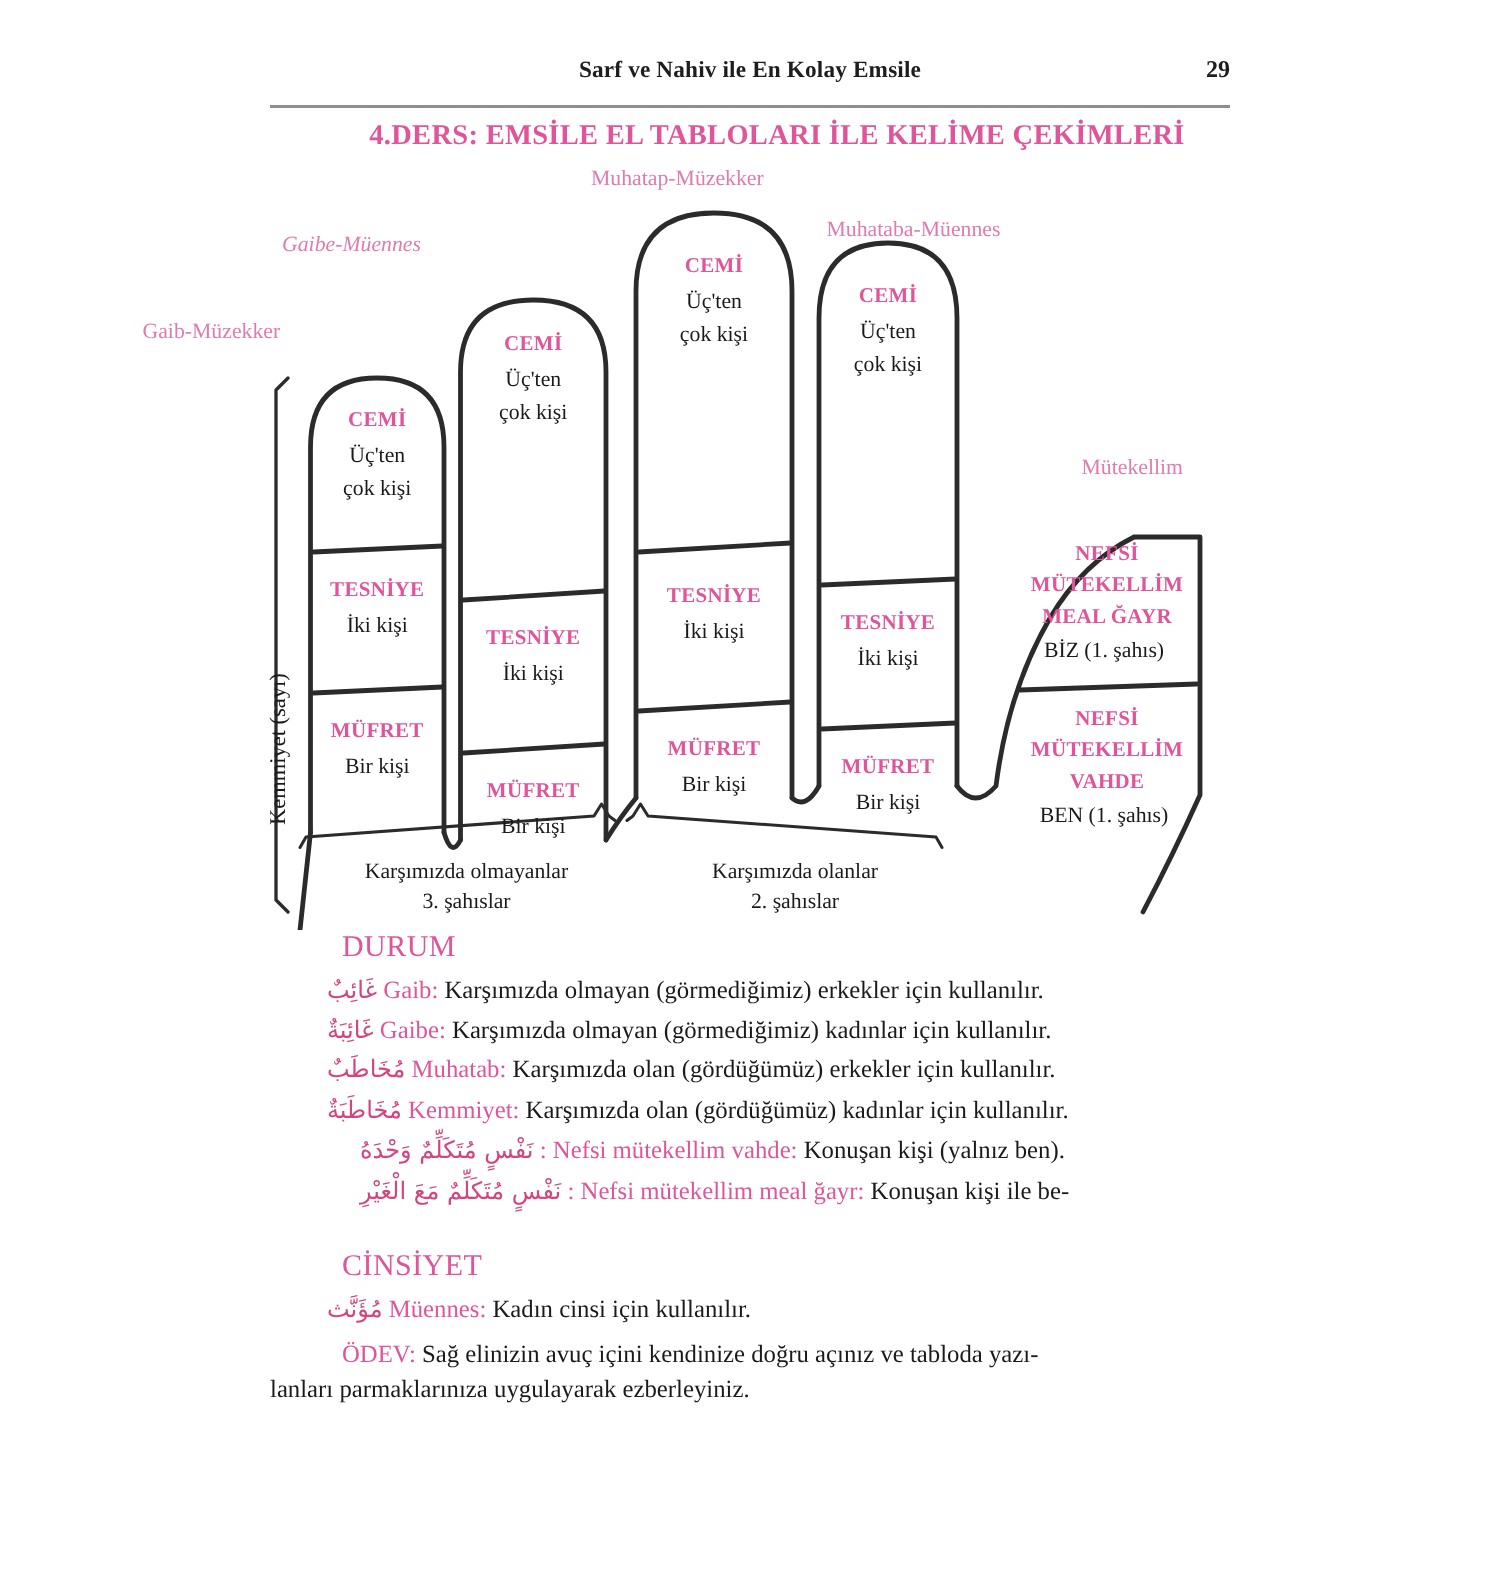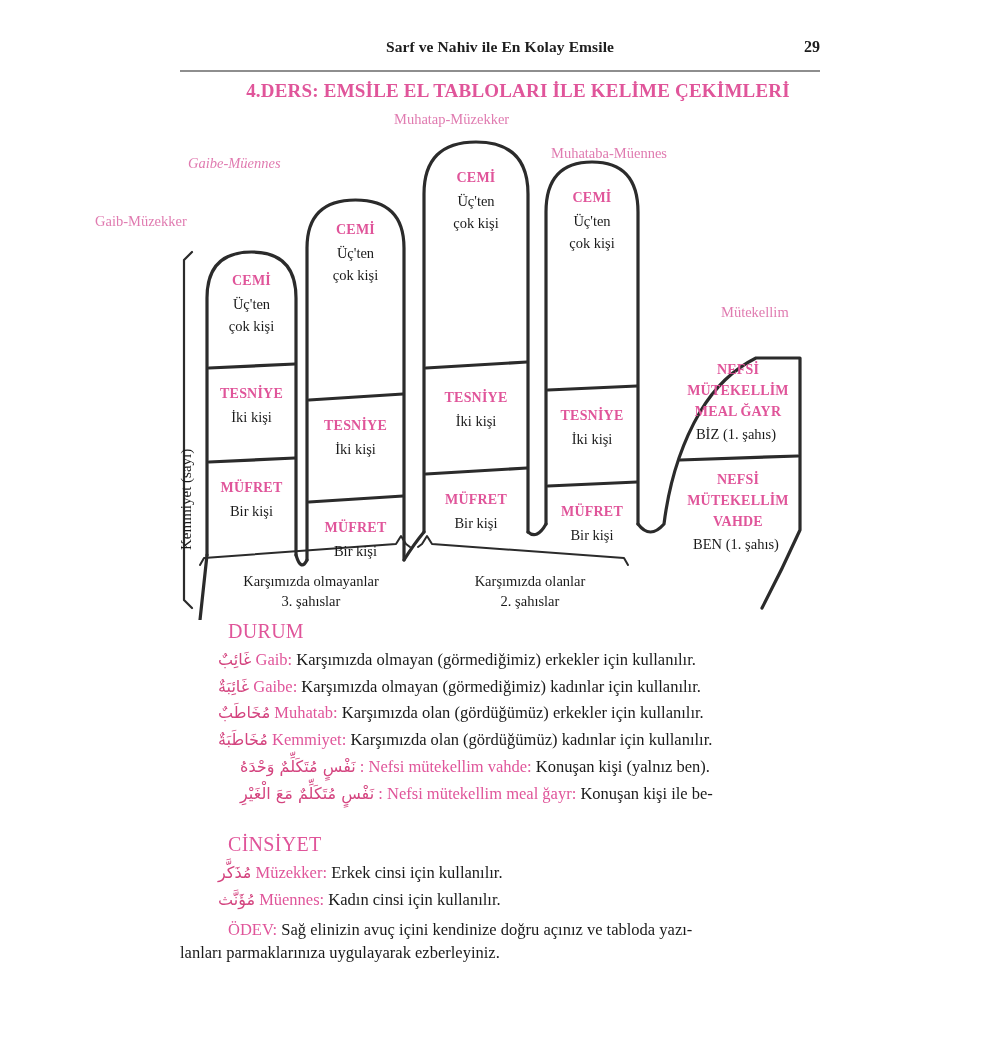--- a/index.html
+++ b/index.html
@@ -247,25 +247,20 @@
       <span class="ar">نَفْسٍ مُتَكَلِّمٌ مَعَ الْغَيْرِ</span>
       <span class="term">: Nefsi mütekellim meal ğayr:</span>
       <span>Konuşan kişi ile be-</span>
     </p>
 
 
     <div class="spacer"></div>
 
     <div class="sec-head">CİNSİYET</div>
 
-    <p class="defline">
-      <span class="ar">مُذَكَّر</span>
-      <span class="term">Müzekker:</span>
-      <span>Erkek cinsi için kullanılır.</span>
-    </p>
 
     <p class="defline">
       <span class="ar">مُؤَنَّث</span>
       <span class="term">Müennes:</span>
       <span>Kadın cinsi için kullanılır.</span>
     </p>
 
     <p class="para">
       <span class="indent"></span><span class="odev-lbl">ÖDEV:</span>
       <span>Sağ elinizin avuç içini kendinize doğru açınız ve tabloda yazı-</span><br>

